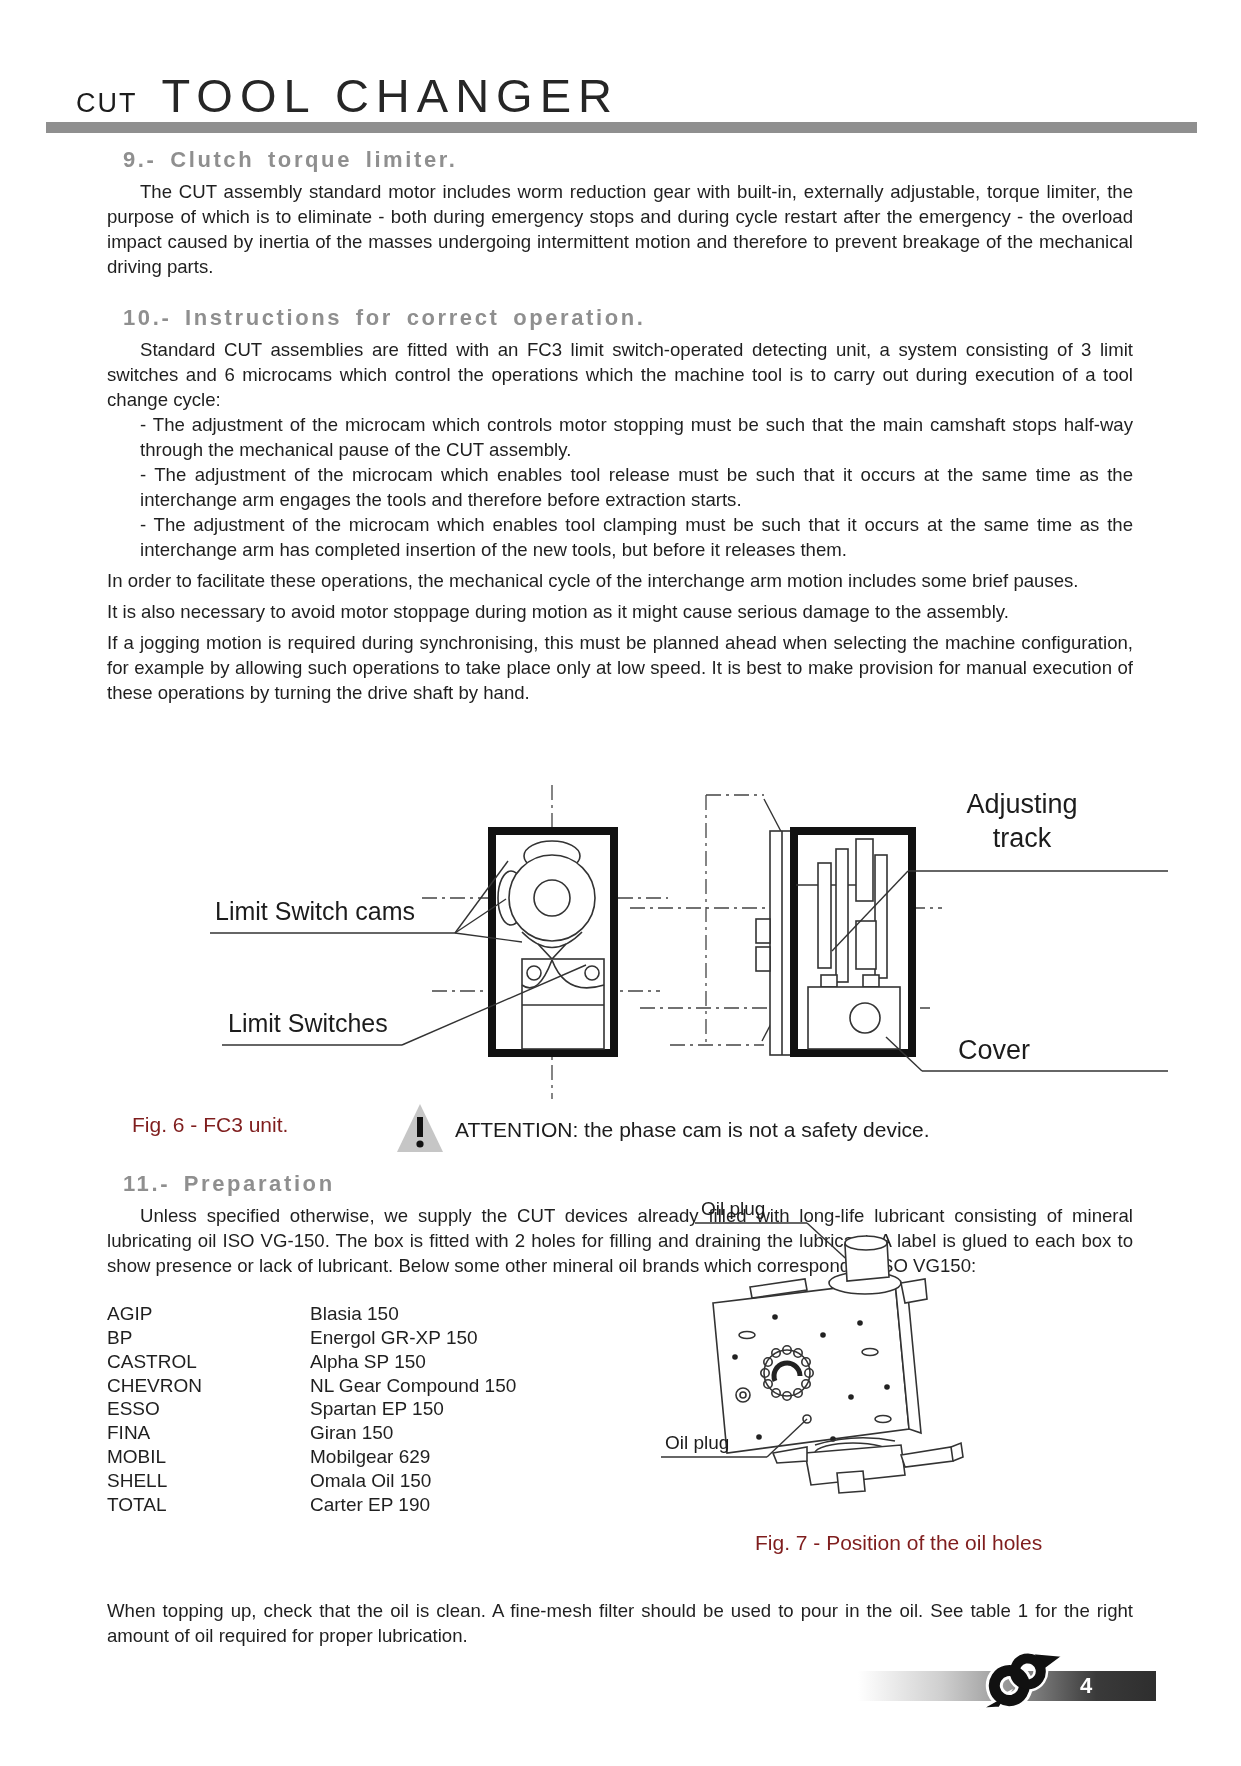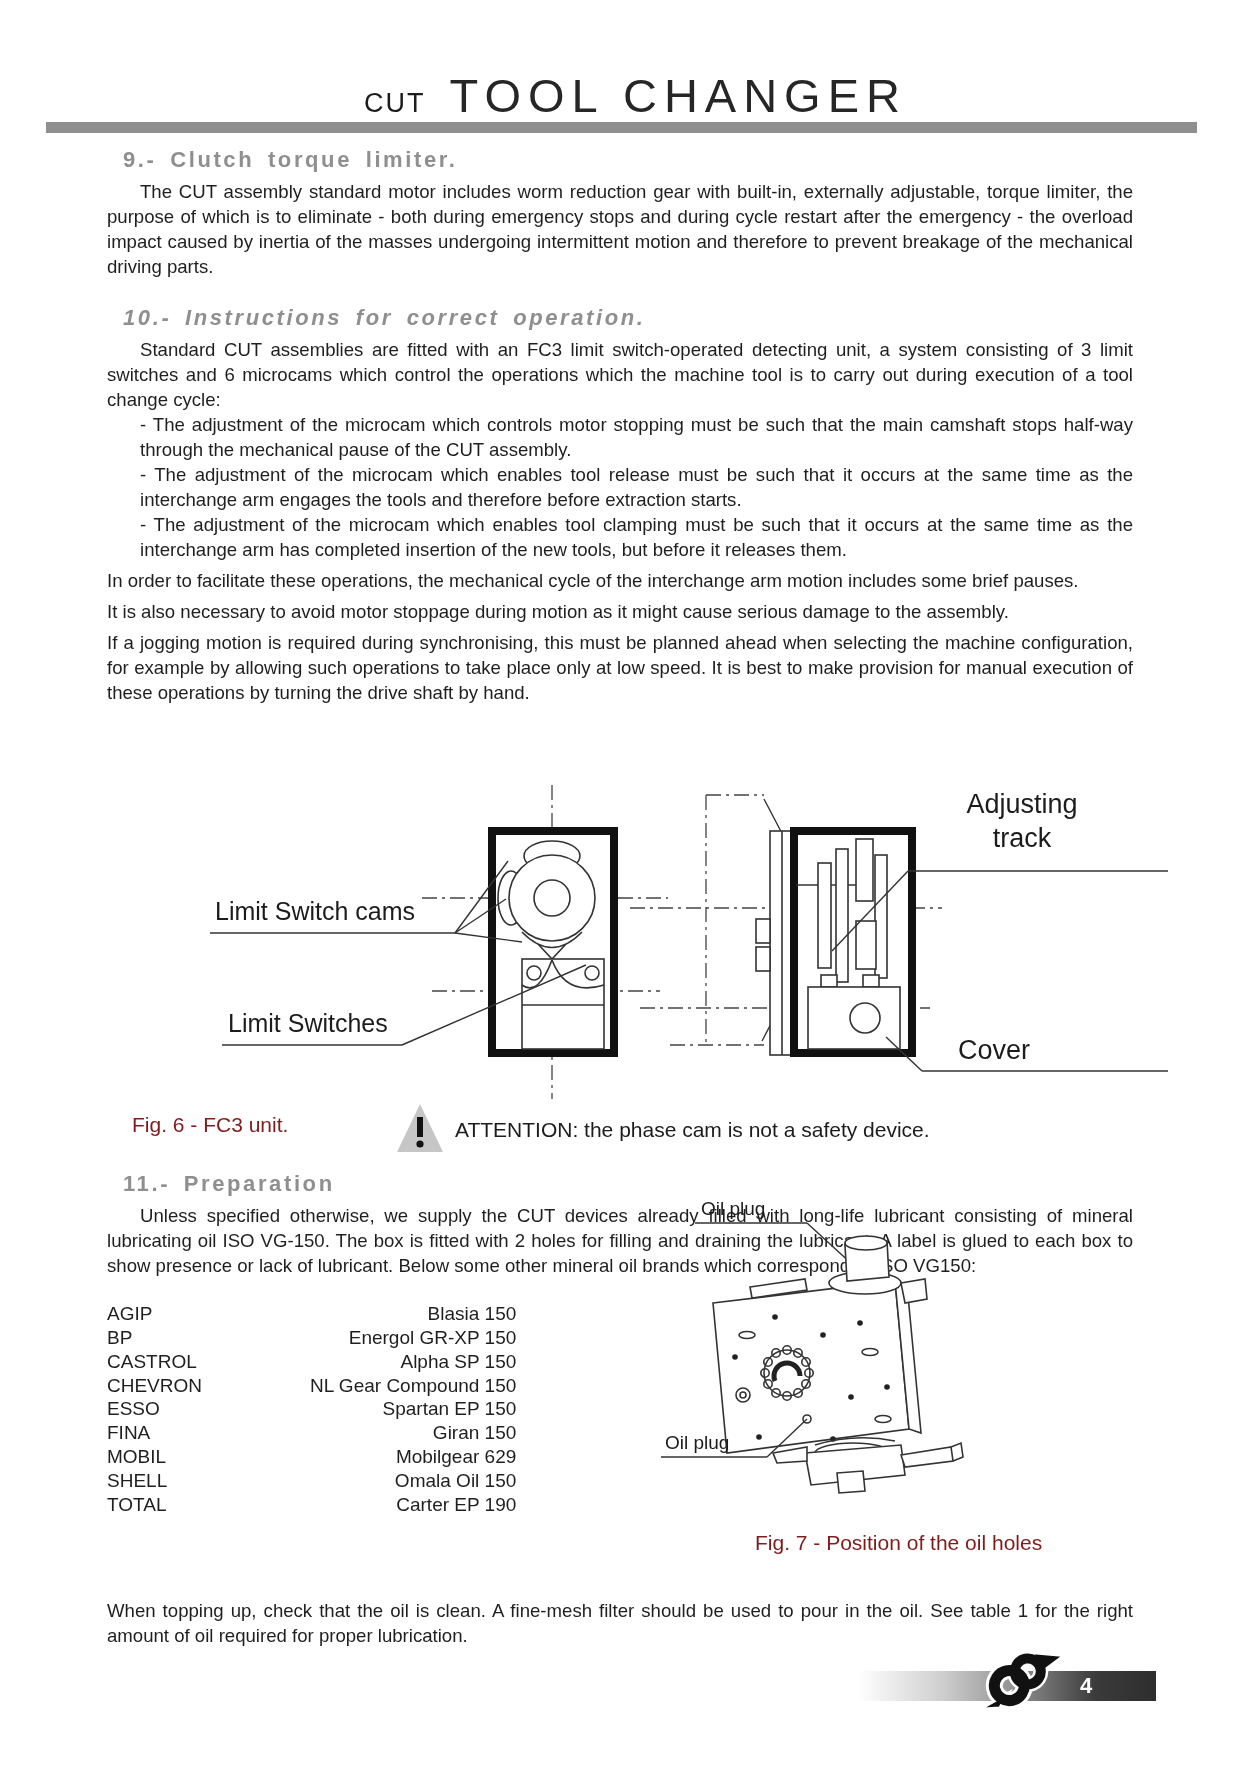--- a/index.html
+++ b/index.html
@@ -6,42 +6,42 @@
   .page{
     position:relative;
     width:1241px;height:1766px;
     margin:0 auto;
     background:#ffffff;
     font-family:"Liberation Sans",sans-serif;
     color:#1f1f1f;
     overflow:hidden;
   }
   
-  .hdr{display:flex;justify-content:center;align-items:flex-end;margin:74px 46px 0 76px;gap:24px;}
+  .hdr{display:flex;justify-content:flex-start;align-items:flex-end;margin:74px 46px 0 76px;gap:24px;}
   .hdr .cut{font-size:27px;letter-spacing:2px;color:#1c1c1c;line-height:1;}
   .hdr .title{font-size:47px;letter-spacing:7px;color:#262626;line-height:0.92;font-weight:400;}
   .rule{height:11px;background:#8f8f8f;margin:5px 44px 0 46px;}
   
   .content{margin:0 108px 0 107px;}
   .sec-h{font-weight:bold;font-size:22px;letter-spacing:2.6px;word-spacing:5px;color:#8f8f8f;margin:14px 0 0 16px;}
   p.body{font-size:18.6px;line-height:25px;text-align:justify;margin:6px 0 0 0;}
   p.body.ind{text-indent:33px;}
   p.bullet{font-size:18.6px;line-height:25px;text-align:justify;margin:0 0 0 33px;}
   
   .fig6{position:relative;height:388px;margin-top:8px;}
   .fig6 svg{position:absolute;left:-37px;top:0;}
   .cap-row{position:relative;height:66px;}
   .fig-cap{position:absolute;font-size:21px;color:#7f1d1d;}
   .fig6-cap{left:25px;top:12px;}
   .warn-tri{position:absolute;left:288px;top:0px;}
   .warn-txt{position:absolute;left:348px;top:17px;font-size:21px;color:#1c1c1c;}
   
   .tbl-row{position:relative;height:272px;margin-top:24px;}
   .oil-table{position:absolute;left:0;top:0;}
-  .oil-tr{display:flex;font-size:19px;line-height:23.8px;justify-content:space-between;}
+  .oil-tr{display:flex;font-size:19px;line-height:23.8px;}
   .oil-brand{width:203px;}
   .fig7{position:absolute;left:548px;top:-115px;width:440px;height:330px;}
   .fig7-cap{left:648px;top:229px;}
   p.closing{font-size:18.6px;line-height:25px;text-align:justify;margin:24px 0 0 0;}
   
   .foot-bar{position:absolute;left:858px;top:1671px;width:298px;height:30px;
     background:linear-gradient(to right,rgba(255,255,255,0) 0%,#cfcfcf 28%,#8a8a8a 55%,#3a3a3a 80%,#2e2e2e 100%);}
   .foot-logo{position:absolute;left:966px;top:1645px;}
   .foot-page{position:absolute;left:1080px;top:1673px;color:#ffffff;font-size:22px;font-weight:bold;}
   
@@ -61,21 +61,21 @@
     <div class="cut">CUT</div>
     <div class="title">TOOL CHANGER</div>
   </div>
   <div class="rule"></div>
 
   <div class="content">
 
     <div class="sec-h">9.- Clutch torque limiter.</div>
     <p class="body ind">The CUT assembly standard motor includes worm reduction gear with built-in, externally adjustable, torque limiter, the purpose of which is to eliminate - both during emergency stops and during cycle restart after the emergency - the overload impact caused by inertia of the masses undergoing intermittent motion and therefore to prevent breakage of the mechanical driving parts.</p>
 
-    <div class="sec-h" style="margin-top:26px;font-style:italic;">10.- Instructions for correct operation.</div>
+    <div class="sec-h" style="margin-top:26px;">10.- Instructions for correct operation.</div>
     <p class="body ind">Standard CUT assemblies are fitted with an FC3 limit switch-operated detecting unit, a system consisting of 3 limit switches and 6 microcams which control the operations which the machine tool is to carry out during execution of a tool change cycle:</p>
     <p class="bullet">- The adjustment of the microcam which controls motor stopping must be such that the main camshaft stops half-way through the mechanical pause of the CUT assembly.</p>
     <p class="bullet">- The adjustment of the microcam which enables tool release must be such that it occurs at the same time as the interchange arm engages the tools and therefore before extraction starts.</p>
     <p class="bullet">- The adjustment of the microcam which enables tool clamping must be such that it occurs at the same time as the interchange arm has completed insertion of the new tools, but before it releases them.</p>
     <p class="body">In order to facilitate these operations, the mechanical cycle of the interchange arm motion includes some brief pauses.</p>
     <p class="body">It is also necessary to avoid motor stoppage during motion as it might cause serious damage to the assembly.</p>
     <p class="body">If a jogging motion is required during synchronising, this must be planned ahead when selecting the machine configuration, for example by allowing such operations to take place only at low speed. It is best to make provision for manual execution of these operations by turning the drive shaft by hand.</p>
 
     <div class="fig6">
       <svg width="1100" height="388" viewBox="0 0 1100 388">

